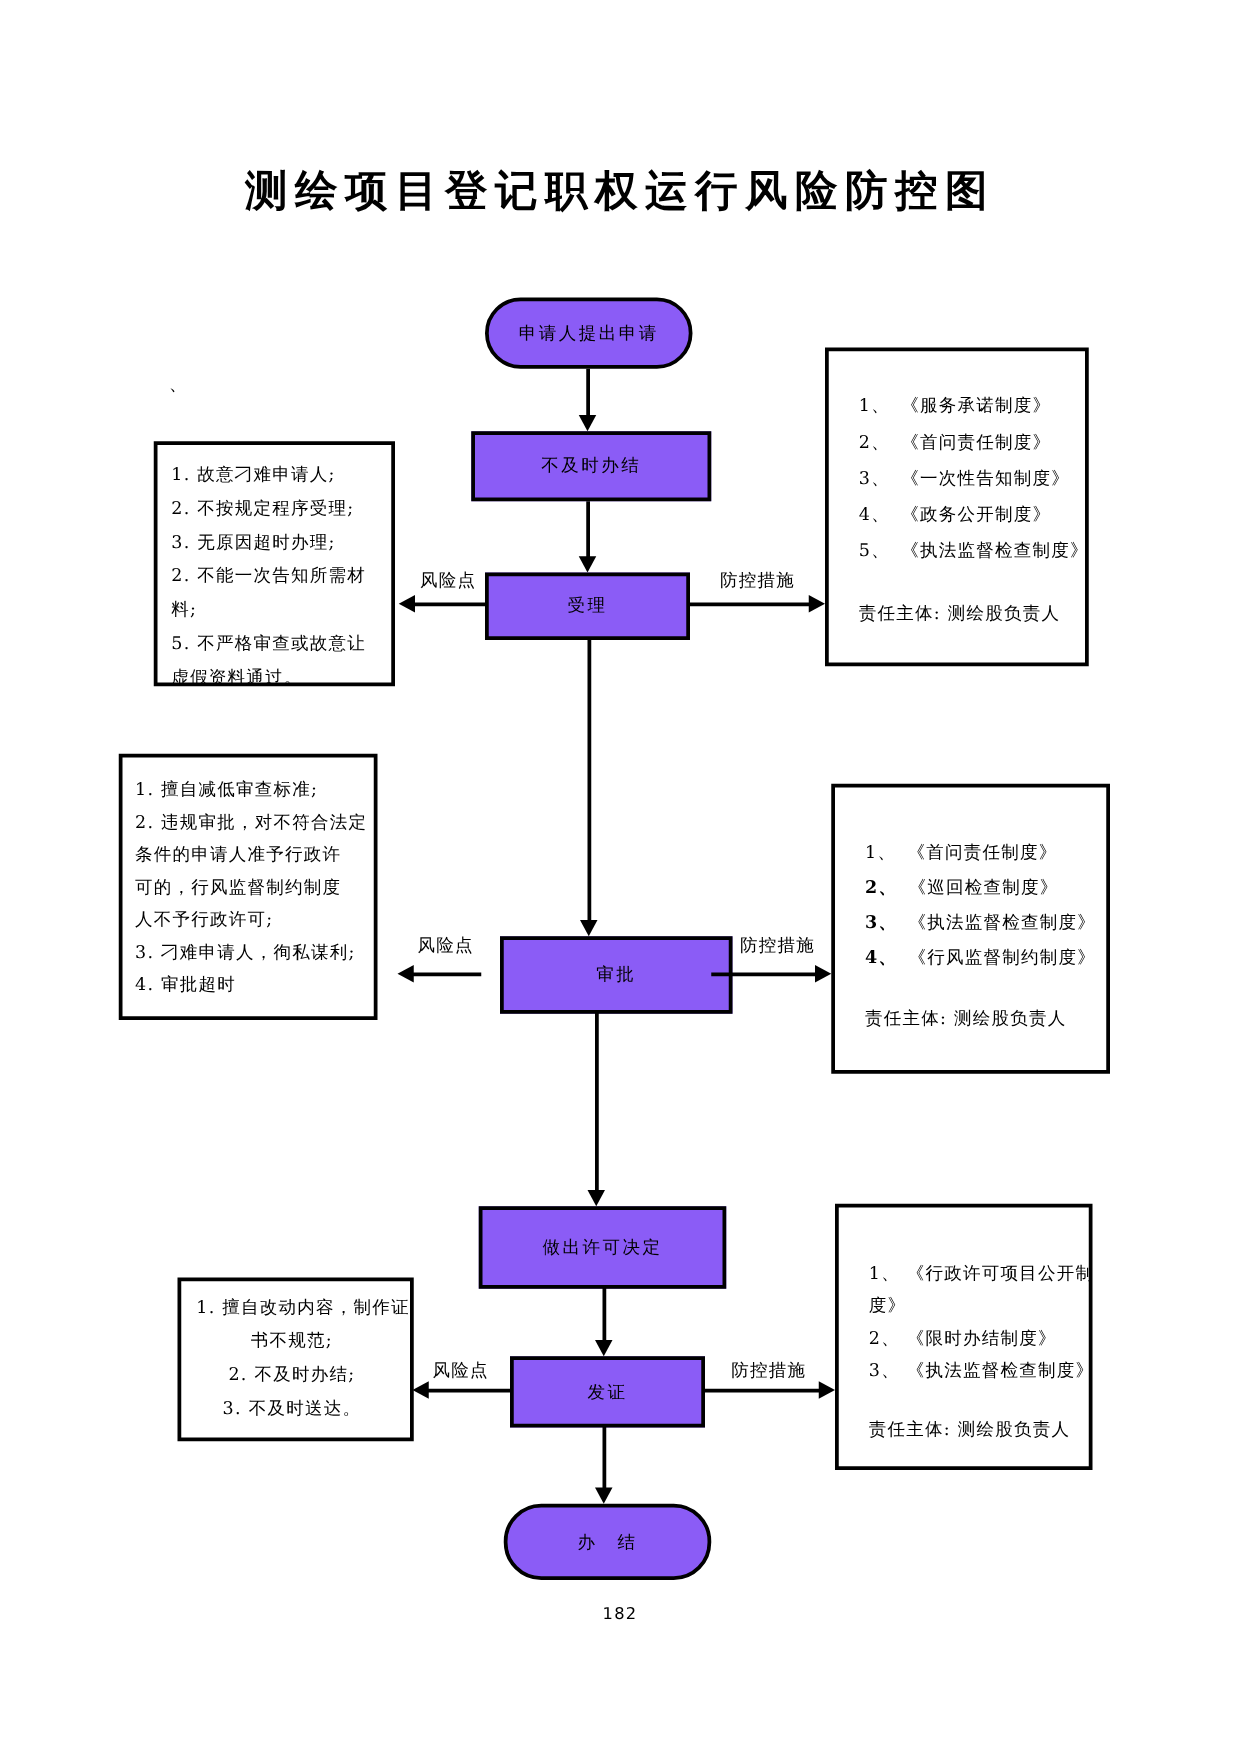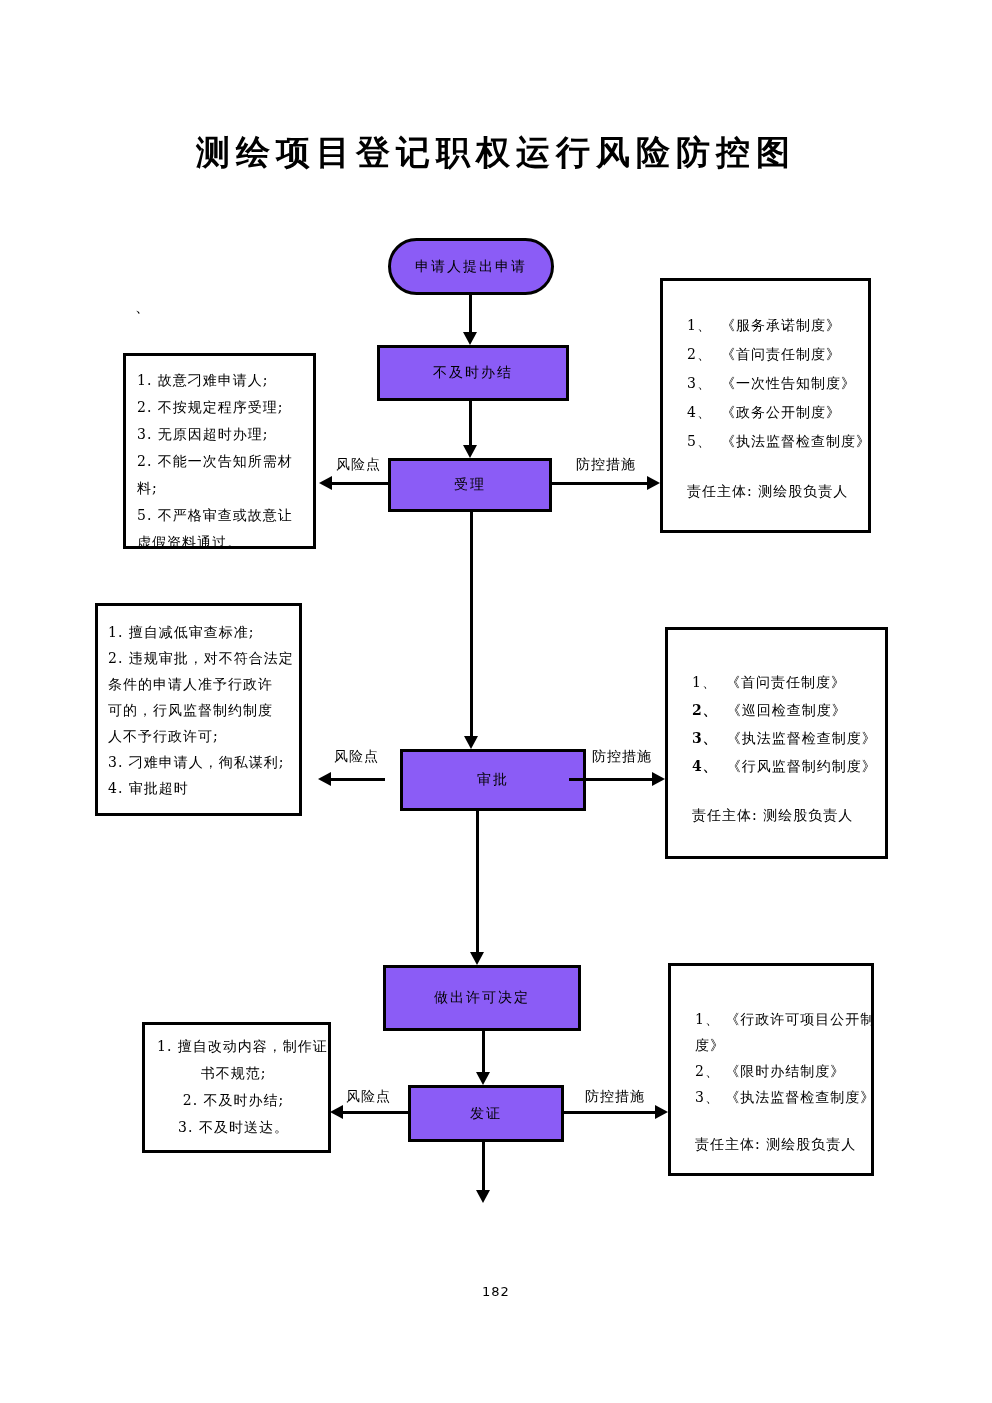--- a/index.html
+++ b/index.html
@@ -53,20 +53,21 @@
 
   <div class="title">测绘项目登记职权运行风险防控图</div>
   <div class="stray">、</div>
 
   <div class="node stadium" style="left:388px;top:238px;width:166px;height:57px;">申请人提出申请</div>
   <div class="node" style="left:377px;top:345px;width:192px;height:56px;">不及时办结</div>
   <div class="node" style="left:388px;top:458px;width:164px;height:54px;">受理</div>
   <div class="node" style="left:384px;top:749px;width:186px;height:62px;margin-left:16px;">审批</div>
   <div class="node" style="left:383px;top:965px;width:198px;height:66px;">做出许可决定</div>
   <div class="node" style="left:408px;top:1085px;width:156px;height:57px;">发证</div>
+  <div class="node stadium" style="left:403px;top:1203px;width:166px;height:61px;">办　结</div>
 
   <div class="info risk1" style="left:123px;top:353px;width:193px;height:196px;">
     <div class="ln">1. 故意刁难申请人;</div>
     <div class="ln">2. 不按规定程序受理;</div>
     <div class="ln">3. 无原因超时办理;</div>
     <div class="ln">2. 不能一次告知所需材</div>
     <div class="ln">料;</div>
     <div class="ln">5. 不严格审查或故意让</div>
     <div class="ln">虚假资料通过。</div>
   </div>

